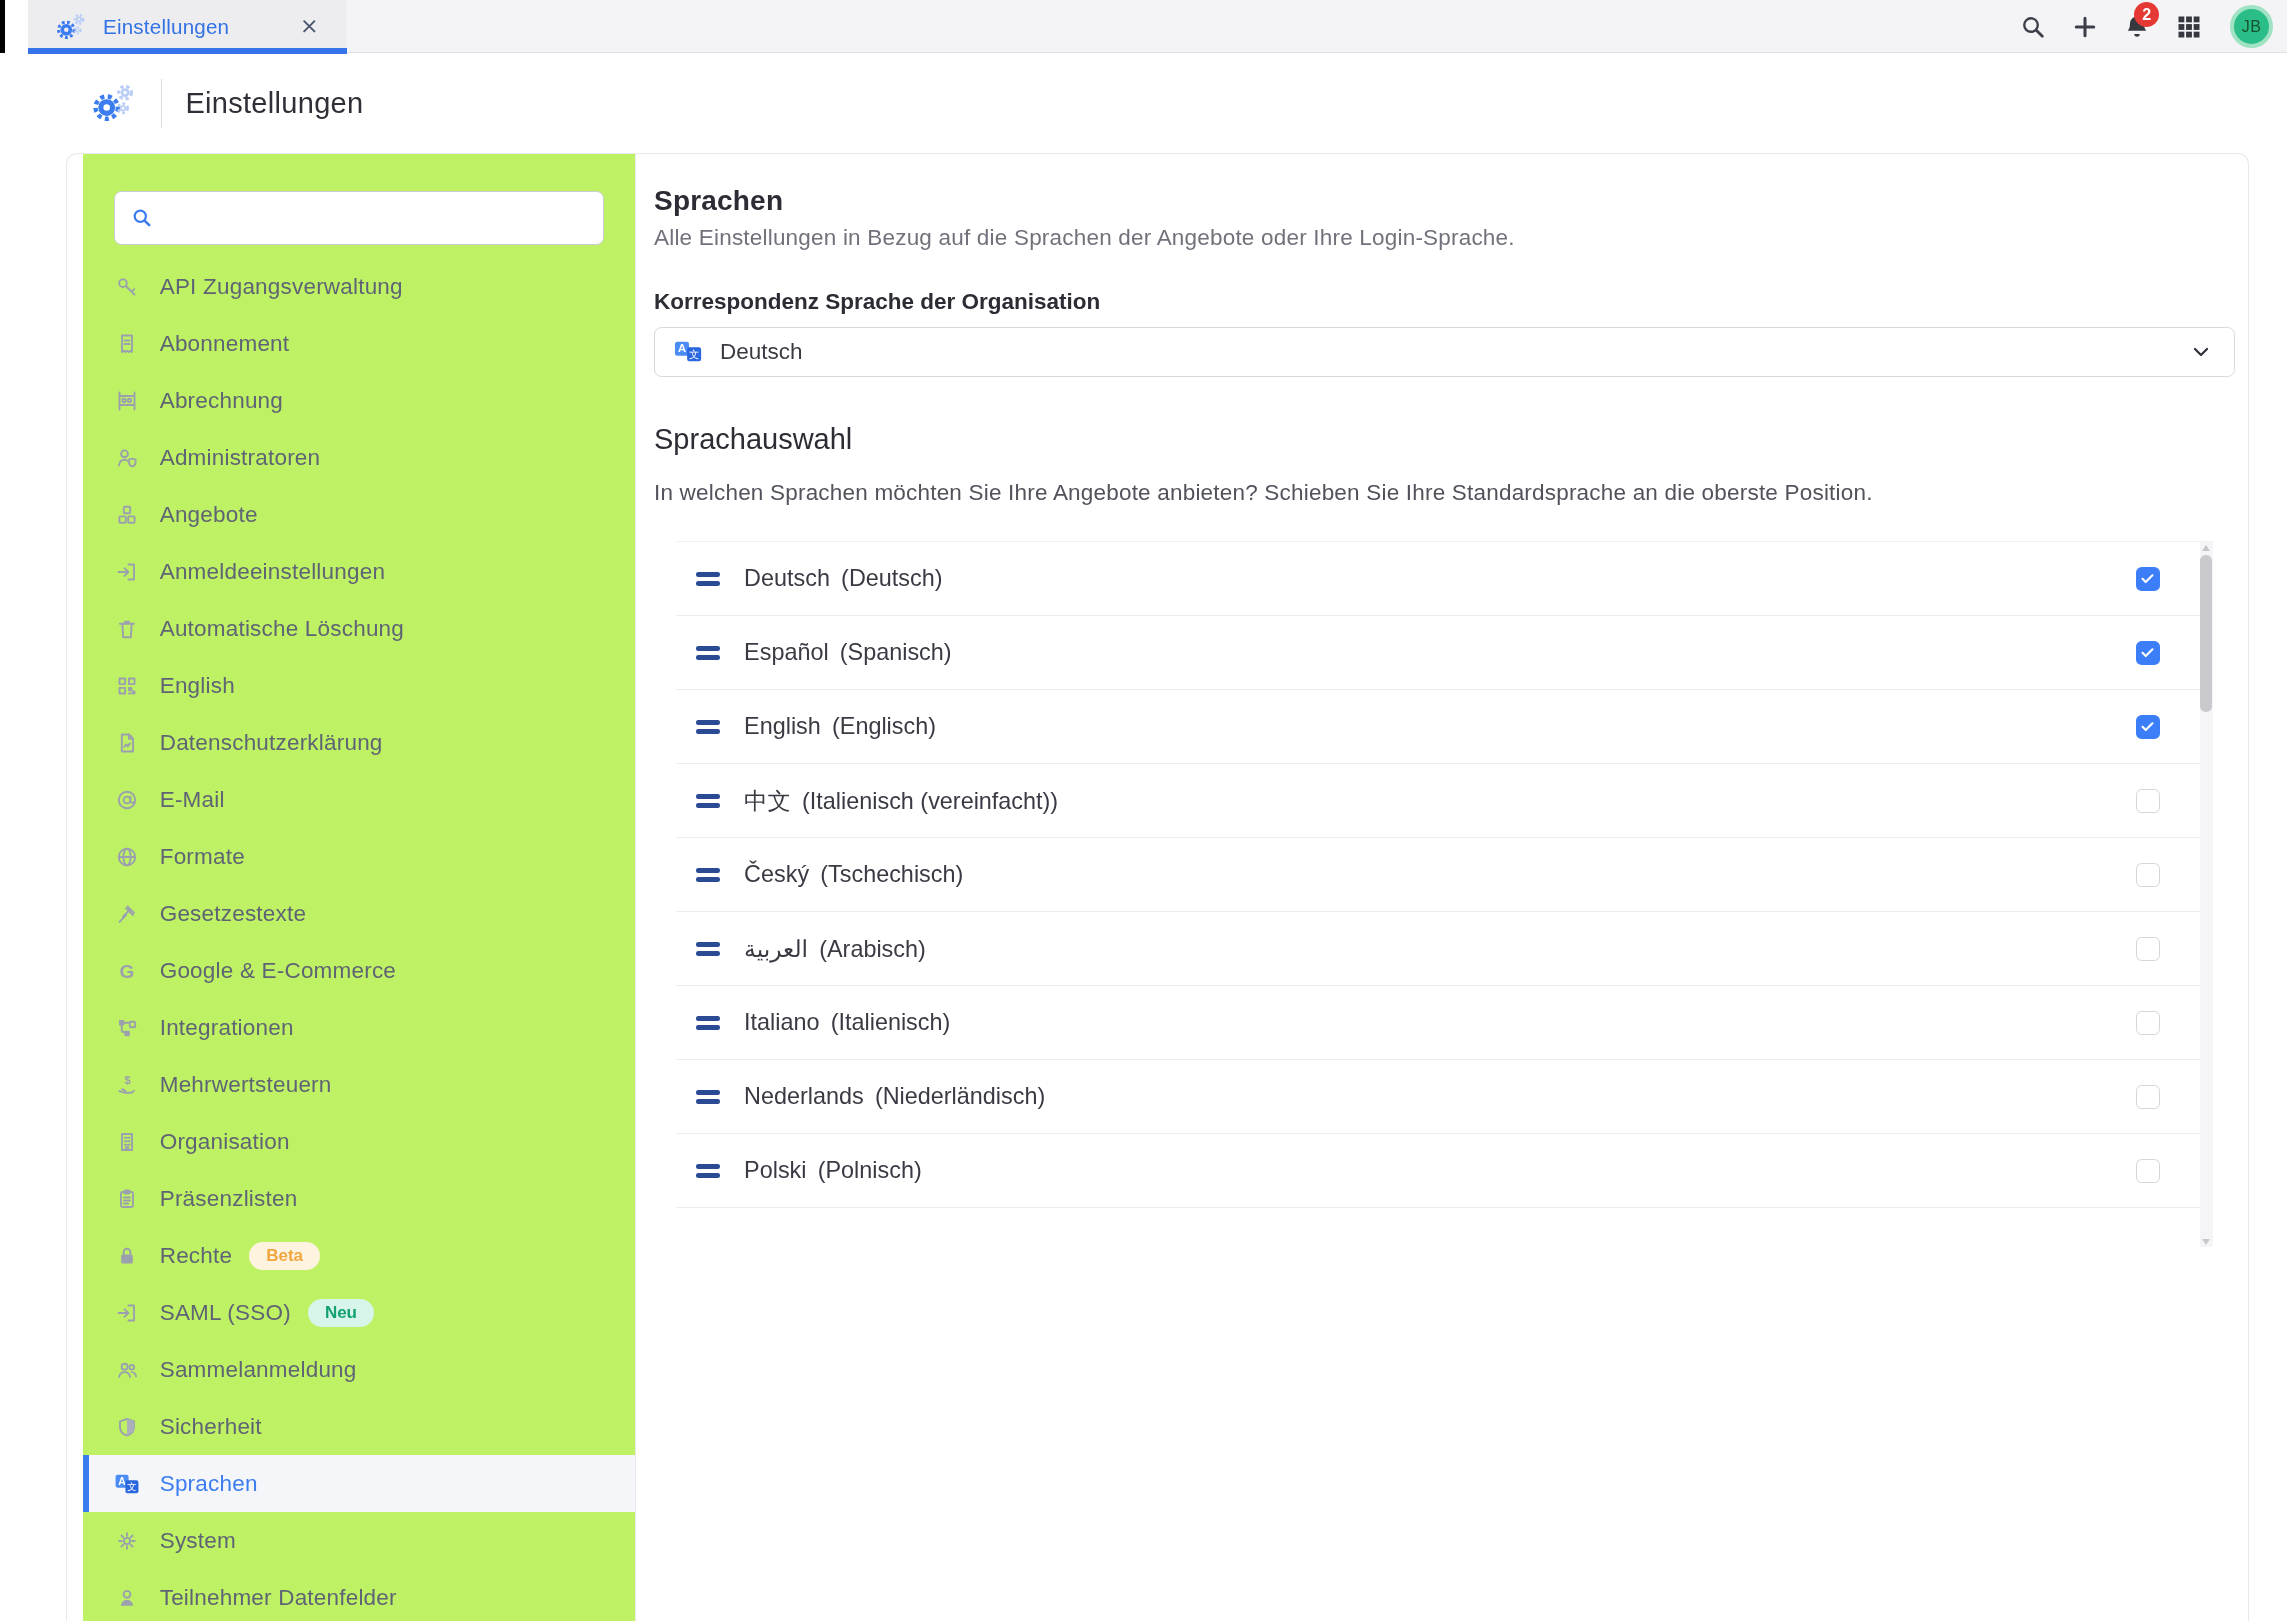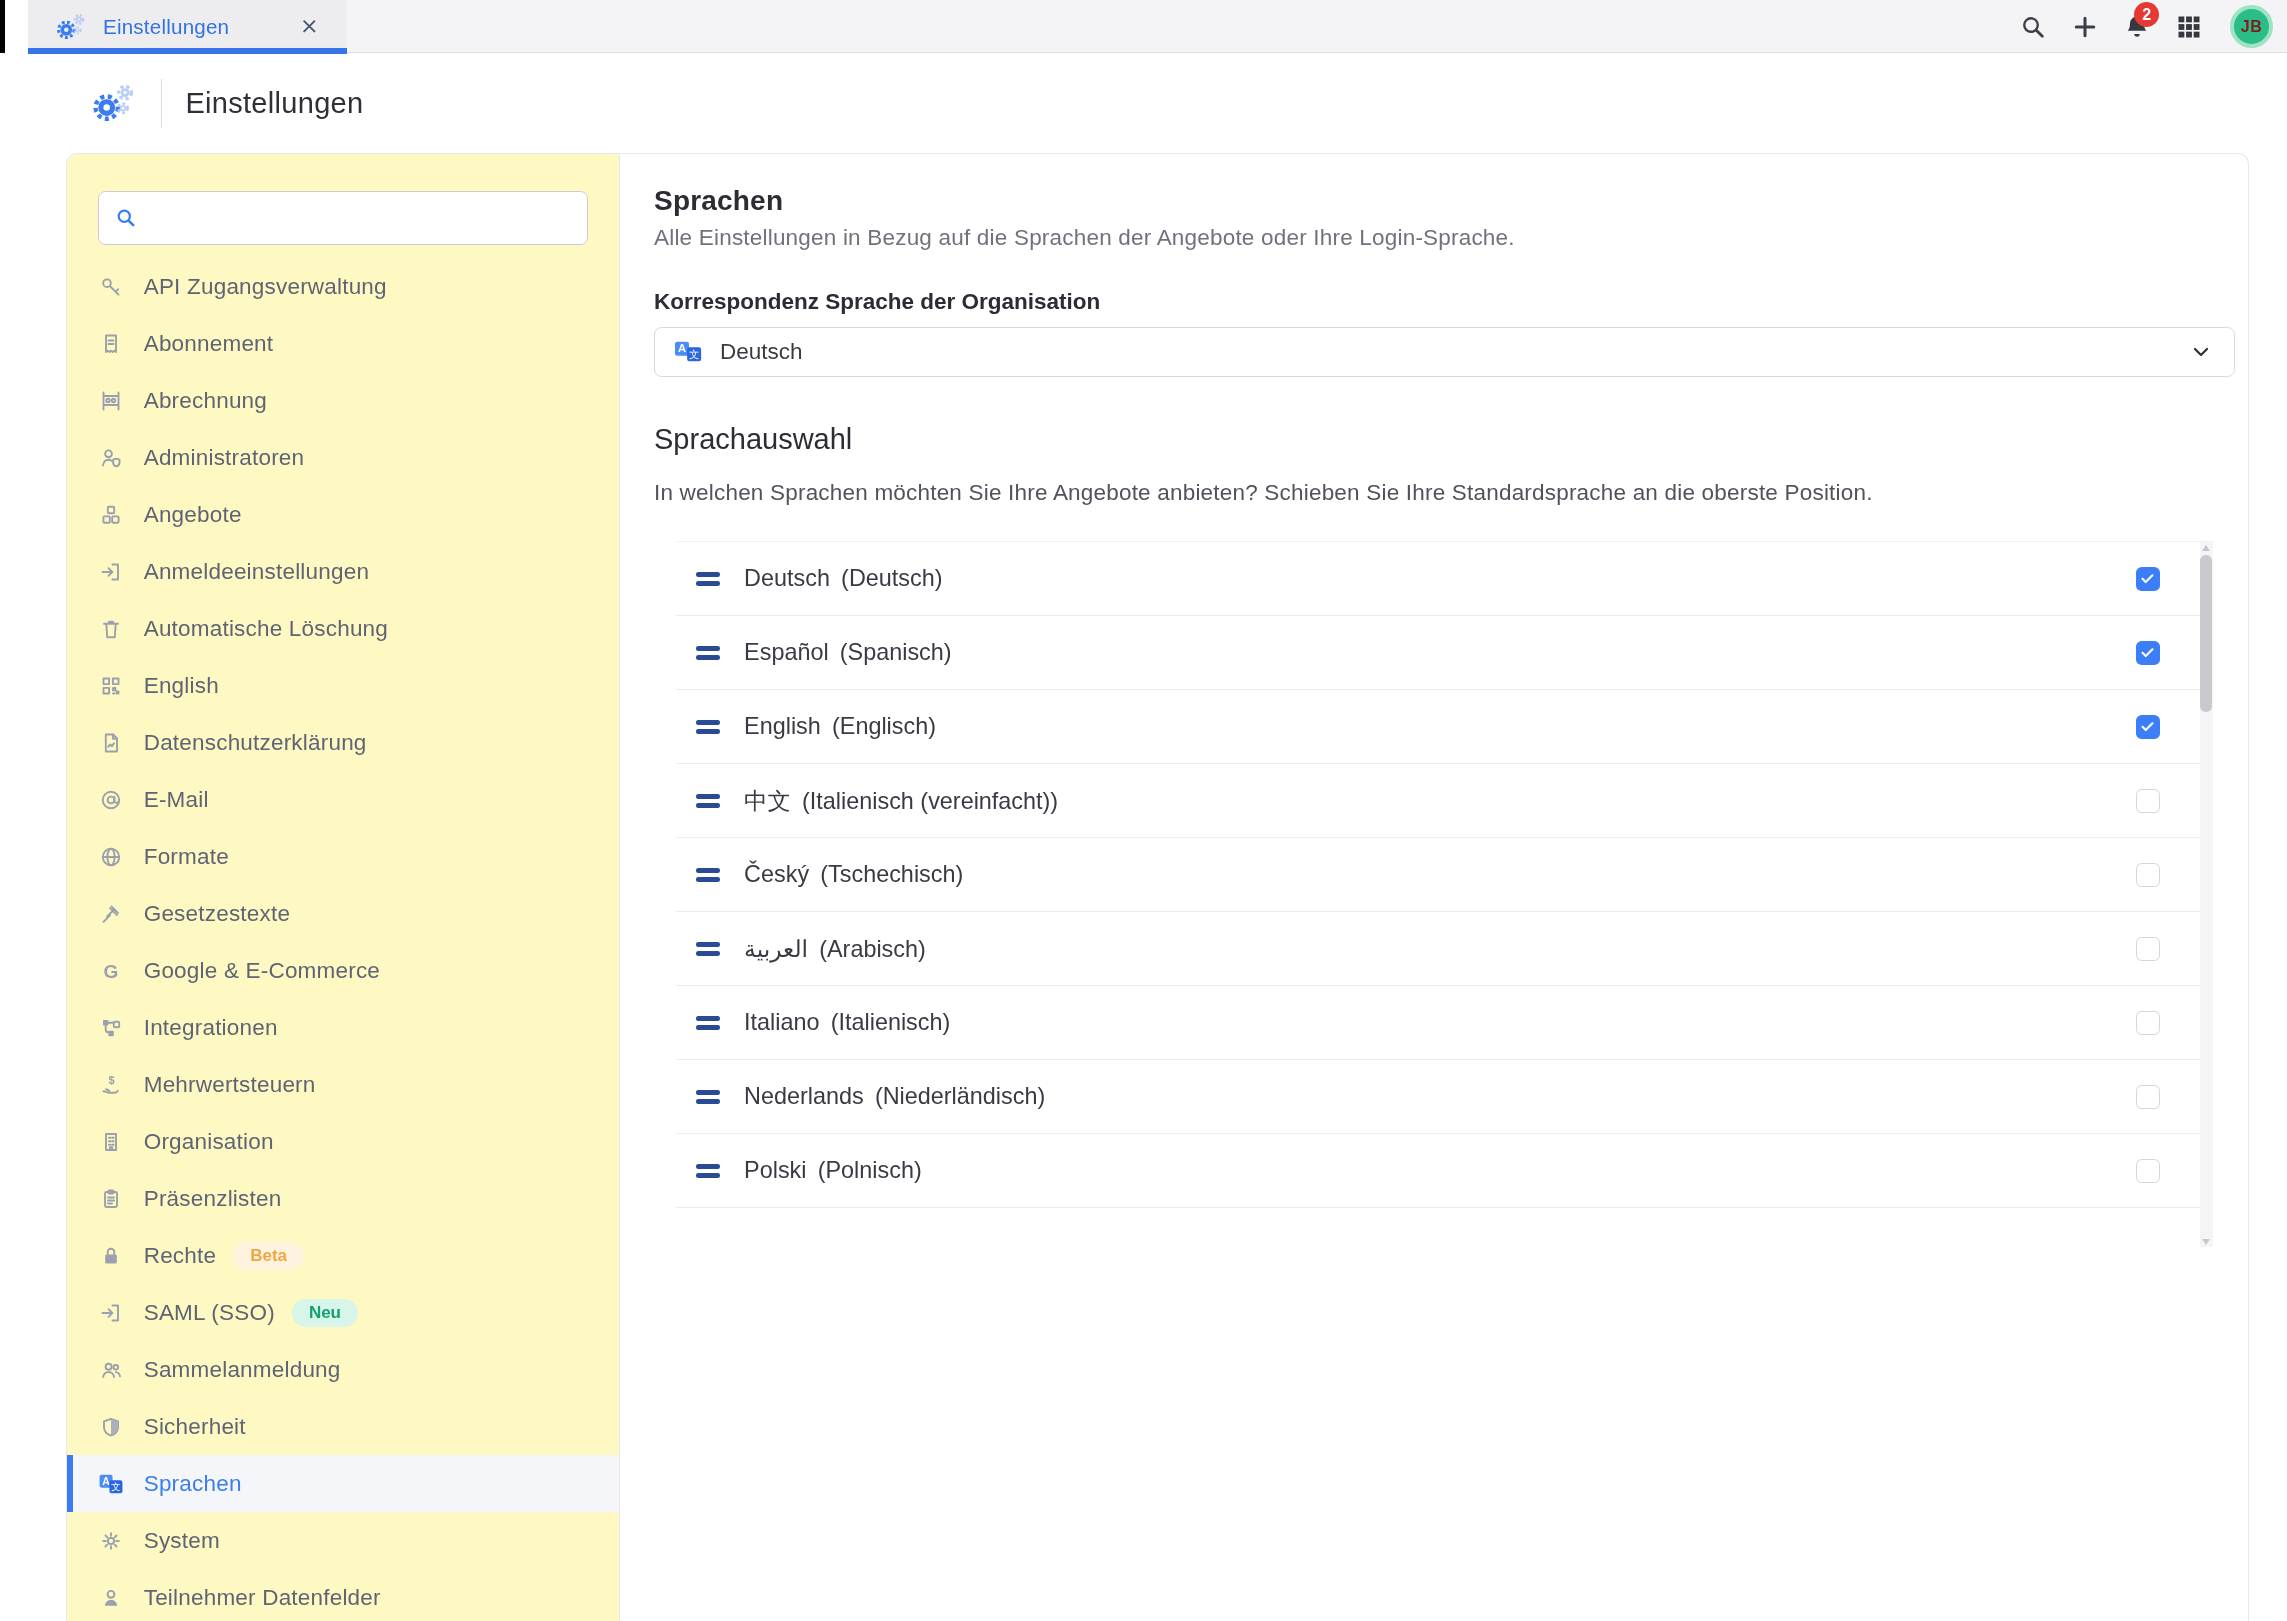--- a/index.html
+++ b/index.html
@@ -22,35 +22,35 @@
   .browser-tab .tab-gears { margin-left:26px; }
   .tab-label { margin-left:15px; font-size:20.6px; font-weight:500; color:#3272e4; letter-spacing:0.2px; }
   .tab-close { margin-left:auto; margin-right:24px; width:28px; height:28px; display:flex; align-items:center; justify-content:center; cursor:pointer; }
 
   .topbar-actions { position:absolute; right:15px; top:0; height:53px; display:flex; align-items:center; }
   .topbar-btn { width:52px; height:52px; display:flex; align-items:center; justify-content:center; position:relative; cursor:pointer; }
   .badge-count { position:absolute; top:1.9px; right:3.7px; min-width:25px; height:25px; border-radius:13px;
     background:#e53935; color:#fff; font-size:16px; font-weight:700; display:flex; align-items:center; justify-content:center; }
   .avatar { width:43px; height:43px; margin-left:15px; border-radius:50%;
     background:#2bbd87; border:4.7px solid #9fe2c4; display:flex; align-items:center; justify-content:center;
-    color:#7f1d1d; font-size:16px; font-weight:700; cursor:pointer; letter-spacing:0.5px; }
+    color:#14532d; font-size:16px; font-weight:400; cursor:pointer; letter-spacing:0.5px; }
 
   
   .appheader { position:absolute; left:0; top:54px; width:2288px; height:98px; background:#fff;
     display:flex; align-items:center; }
   .appheader .hdr-gears { margin-left:89px; }
   .hdr-divider { width:0.9px; height:49px; background:#dddde2; margin-left:22.5px; }
   .page-title { margin-left:24px; font-size:29px; font-weight:500; color:#2f2f38; letter-spacing:0.3px; }
 
   
   .card { position:absolute; left:66px; top:153px; width:2183px; height:1469px;
     border:0.9px solid #e9e9ed; border-bottom:none; border-radius:11.2px 11.2px 0 0; background:#fff; overflow:hidden; }
 
   
-  .sidebar { position:absolute; left:0; top:0; width:553px; height:100%; border-right:0.9px solid #e9e9ed; background:#fef9c3; }
+  .sidebar { position:absolute; left:16px; top:0; width:553px; height:100%; border-right:0.9px solid #e9e9ed; background:#bef264; }
   .search-wrap { margin:37px 31px 0 31px; height:54px; border:0.9px solid #c9ccd4; border-radius:7.5px;
     display:flex; align-items:center; background:#fff; }
   .search-wrap .sicon { margin-left:15px; }
   .search-input { border:none; outline:none; flex:1; height:100%; font-size:20.6px; background:transparent;
     font-family:"Liberation Sans",sans-serif; padding:0 11.2px; color:#333; }
   .menu { margin-top:13px; list-style:none; }
   .menu-item { position:relative; height:57px; display:flex; align-items:center; cursor:pointer; }
   .menu-item .mi-icon { width:26px; margin-left:31px; display:flex; justify-content:center; }
   .menu-item .mi-label { margin-left:19.7px; font-size:22.5px; font-weight:500; color:#5f6474; letter-spacing:0.2px; white-space:nowrap; }
   .menu-item.selected { background:#f5f6f9; }

